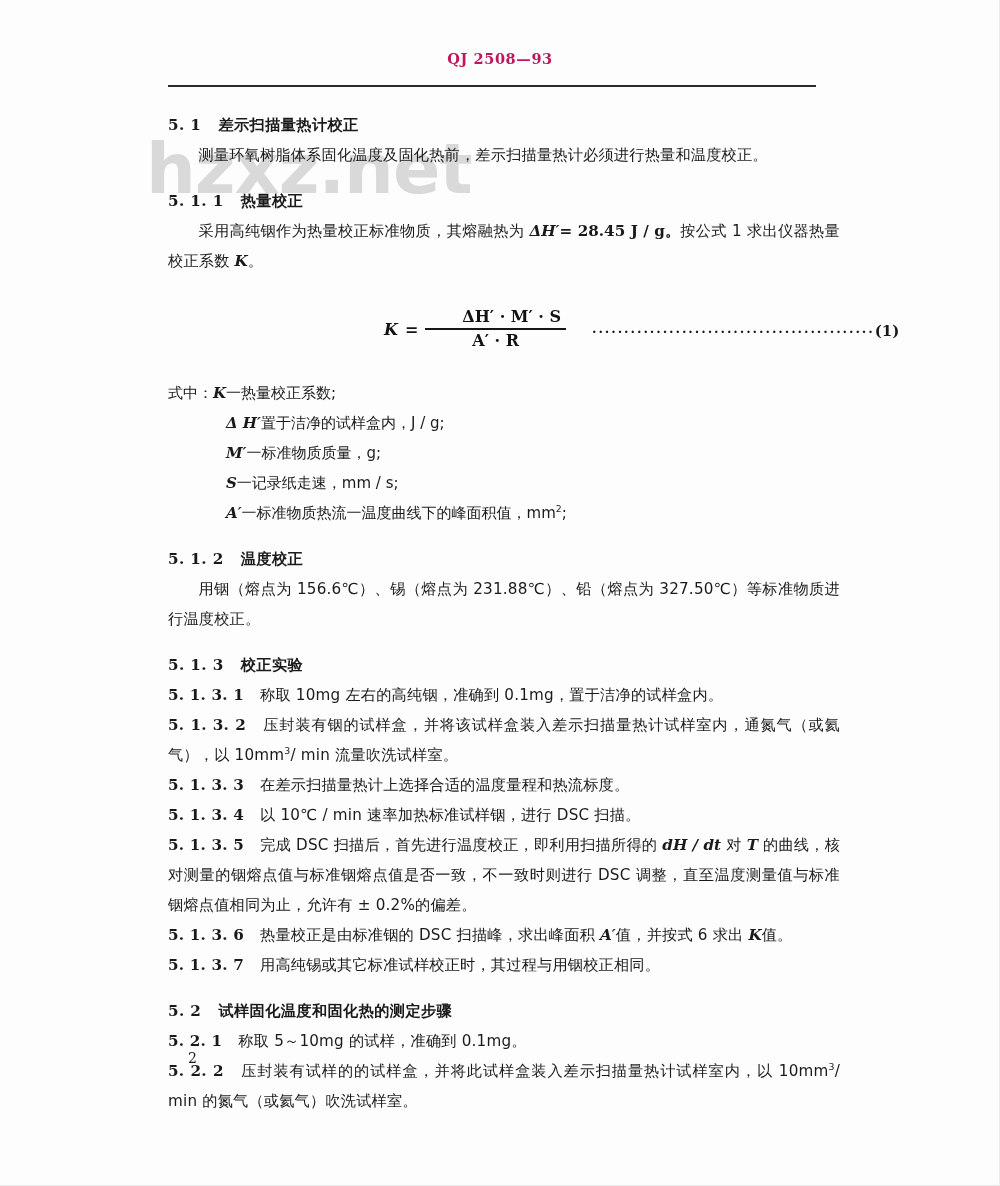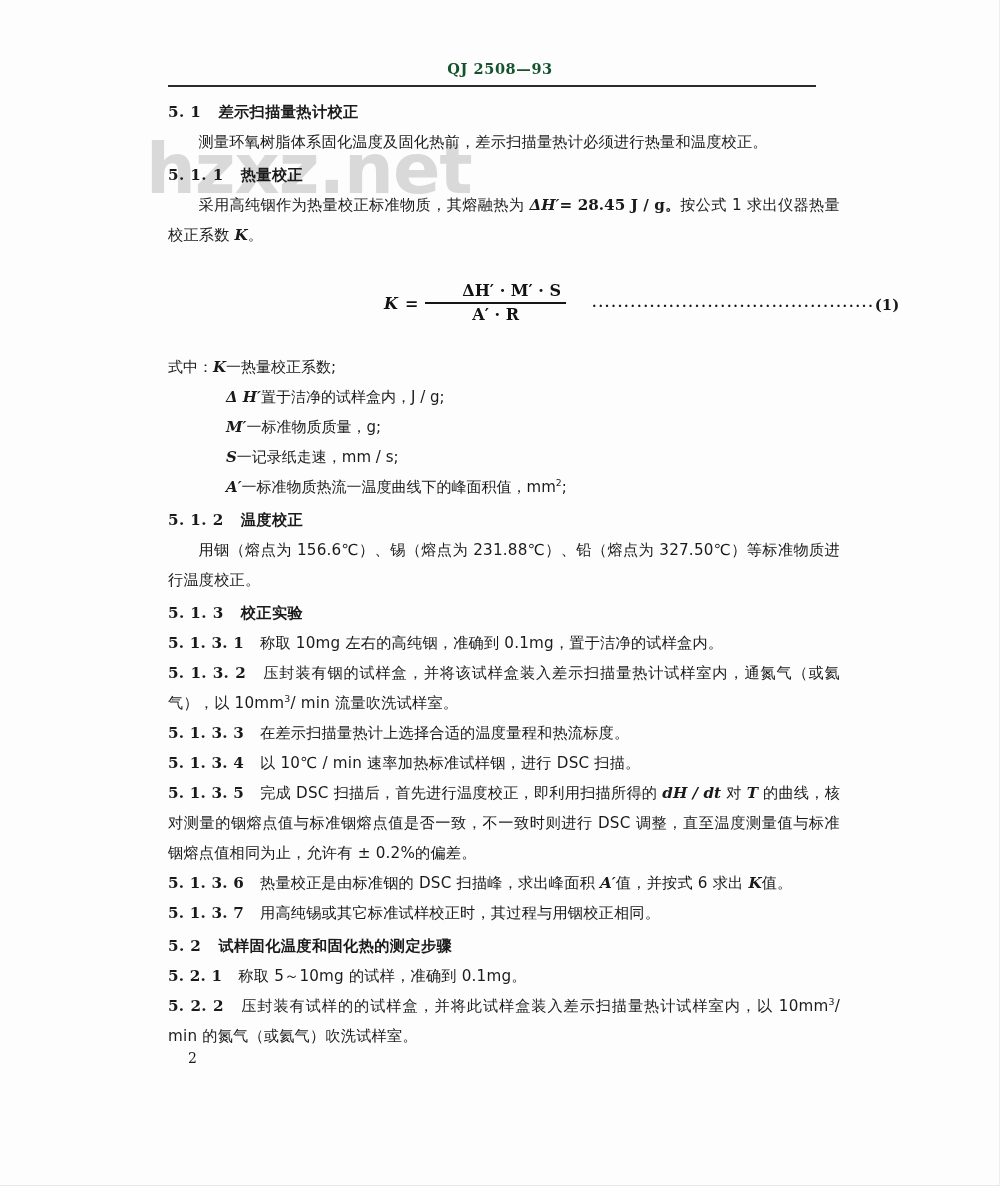--- a/index.html
+++ b/index.html
@@ -37,28 +37,28 @@
     z-index: 0;
   }
   
   #header {
     position: absolute;
     left: 0; top: 0; width: 1000px;
     z-index: 2;
   }
   #header-title {
     position: absolute;
-    left: 0; top: 60px;
+    left: 0; top: 50px;
     width: 1000px;
     text-align: center;
     font-family: "DejaVu Serif", "Liberation Serif", serif;
     font-weight: bold;
     font-size: 14.5px;
     letter-spacing: 0.6px;
-    color: #14532d;
+    color: #be185d;
   }
   #header-rule {
     position: absolute;
     left: 168px;
     top: 85px;
     width: 648px;
     height: 2px;
     background: #2b2b2b;
   }
   
@@ -73,21 +73,21 @@
     font-family: "DejaVu Sans", "Liberation Sans", sans-serif;
     font-size: 15.2px;
     line-height: 30px;
     color: #1a1a1a;
     margin: 0;
     letter-spacing: 0.2px;
     text-align: justify;
   }
   .heading {
     font-weight: bold;
-    margin-top: 3px;
+    margin-top: 16px;
     margin-bottom: 0px;
     letter-spacing: 0.4px;
   }
   .num {
     font-family: "DejaVu Serif", "Liberation Serif", serif;
     font-weight: bold;
   }
   .para {
     text-indent: 2em;
     margin-bottom: 0px;

